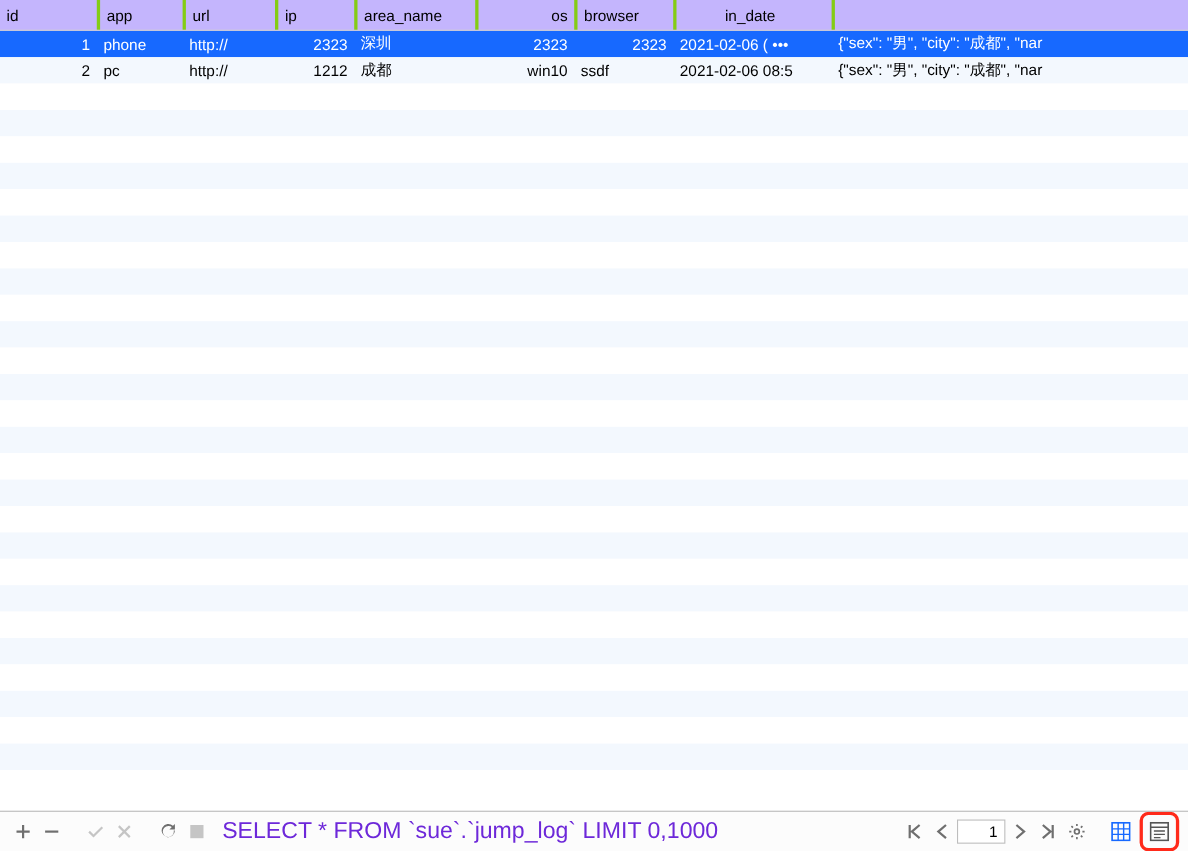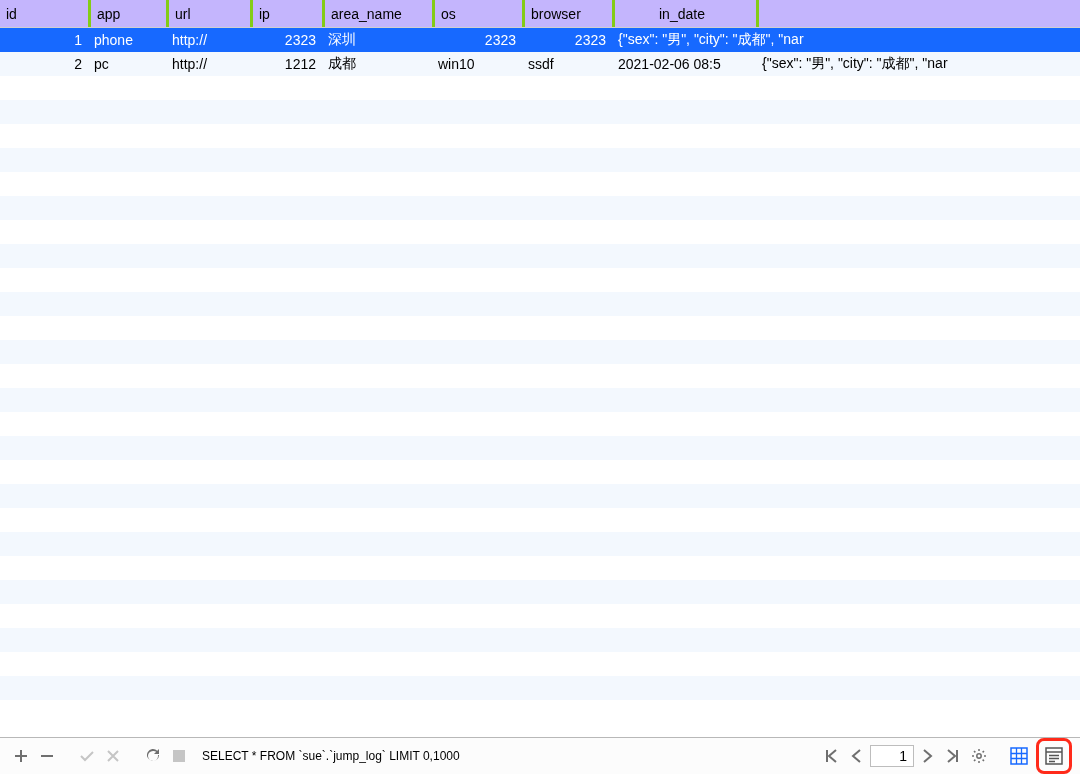--- a/index.html
+++ b/index.html
@@ -21,32 +21,32 @@
   .stripe0 { background: #ffffff; }
   .stripe1 { background: #f3f8fe; }
   .selected { background: #1769ff; color: #fff; }
 
   
   .w-id     { width: 88px; }
   .w-app    { width: 78px; }
   .w-url    { width: 84px; }
   .w-ip     { width: 72px; }
   .w-area   { width: 110px; }
-  .w-os     { width: 90px; }
+  .w-os     { width: 90px; justify-content: flex-end; }
   .w-brow   { width: 90px; }
   .w-date   { width: 144px; padding-left: 44px; }
   .w-extra  { width: 294px; }
   .w-pad    { width: 30px; }
 
   
   .toolbar { flex: 0 0 36px; display: flex; align-items: center; gap: 0; padding: 0 8px; background: #fcfcfc; }
   .tbtn { width: 26px; height: 26px; display: flex; align-items: center; justify-content: center; color: #6f6f6f; cursor: pointer; }
   .tbtn.disabled { color: #c5c5c5; cursor: default; }
   .tsep { width: 14px; }
-  .sql { flex: 0 0 auto; margin-left: 10px; color: #000000; font-size: 12px; white-space: nowrap; }
+  .sql { flex: 0 0 auto; margin-left: 10px; color: #6d28d9; font-size: 21px; white-space: nowrap; }
   .spacer { flex: 1 1 auto; }
   .page-input { width: 44px; height: 22px; text-align: right; padding: 0 6px; font-size: 14px; border: 1px solid #bdbdbd; background:#fff; }
   .highlight-box { border: 3px solid #ff2a1a; border-radius: 8px; padding: 2px; margin-left: 4px; }
 
   svg { display: block; }
 </style>
 </head>
 <body>
 
 <div class="root">
@@ -83,20 +83,21 @@
 
     <div class="grid-body" id="grid-body">
         <div class="row selected">
           <div class="cell w-id num">1</div>
           <div class="cell w-app">phone</div>
           <div class="cell w-url">http://</div>
           <div class="cell w-ip num">2323</div>
           <div class="cell w-area">深圳</div>
           <div class="cell w-os num">2323</div>
           <div class="cell w-brow num">2323</div>
+          <div class="cell w-date">2021-02-06 ( •••</div>
           <div class="cell w-extra">{"sex": "男", "city": "成都", "nar</div>
           <div class="cell w-pad"></div>
         </div>
         <div class="row stripe1">
           <div class="cell w-id num">2</div>
           <div class="cell w-app">pc</div>
           <div class="cell w-url">http://</div>
           <div class="cell w-ip num">1212</div>
           <div class="cell w-area">成都</div>
           <div class="cell w-os">win10</div>

